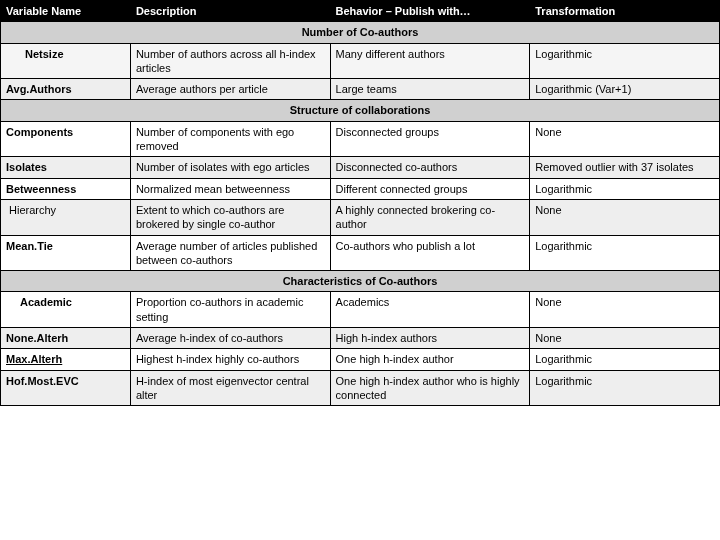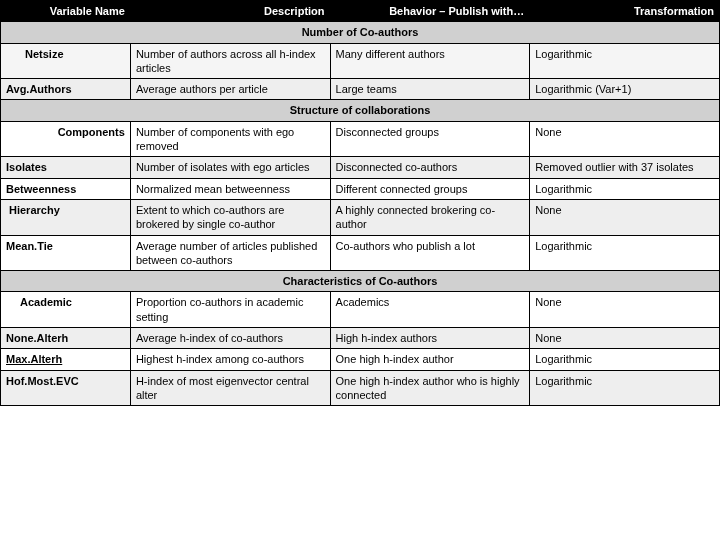--- a/index.html
+++ b/index.html
@@ -17,21 +17,21 @@
     th, td {
       border: 1px solid #000;
       padding: 3px 5px;
       vertical-align: top;
       line-height: 1.3;
     }
     th {
       background: #000;
       color: #fff;
       font-weight: bold;
-      text-align: right;
+      text-align: left;
     }
     .section-header td {
       background: #d0d0d0;
       font-weight: bold;
       text-align: center;
       font-size: 11px;
       margin-left: 12px;
     }
     .col-var { width: 130px; }
     .col-desc { width: 200px; }
@@ -71,39 +71,39 @@
       <tr class="alt">
         <td style="font-weight: bold;">Avg.Authors</td>
         <td>Average authors per article</td>
         <td>Large teams</td>
         <td>Logarithmic (Var+1)</td>
       </tr>
       <tr class="section-header">
         <td colspan="4">Structure of collaborations</td>
       </tr>
       <tr>
-        <td style="font-weight: bold; text-align: right;">Components</td>
+        <td style="font-weight: bold;">Components</td>
         <td>Number of components with ego removed</td>
         <td>Disconnected groups</td>
         <td>None</td>
       </tr>
       <tr class="alt">
         <td style="font-weight: bold;">Isolates</td>
         <td>Number of isolates with ego articles</td>
         <td>Disconnected co-authors</td>
         <td>Removed outlier with 37 isolates</td>
       </tr>
       <tr>
         <td style="font-weight: bold;">Betweenness</td>
         <td>Normalized mean betweenness</td>
         <td>Different connected groups</td>
         <td>Logarithmic</td>
       </tr>
       <tr class="alt">
-        <td style="font-weight: bold; padding-left: 8px;">Hierarchy</td>
+        <td style="font-weight: normal; padding-left: 8px;">Hierarchy</td>
         <td>Extent to which co-authors are brokered by single co-author</td>
         <td>A highly connected brokering co-author</td>
         <td>None</td>
       </tr>
       <tr>
         <td style="font-weight: bold;">Mean.Tie</td>
         <td>Average number of articles published between co-authors</td>
         <td>Co-authors who publish a lot</td>
         <td>Logarithmic</td>
       </tr>
@@ -117,21 +117,21 @@
         <td>None</td>
       </tr>
       <tr class="alt">
         <td style="font-weight: bold;">None.Alterh</td>
         <td>Average h-index of co-authors</td>
         <td>High h-index authors</td>
         <td>None</td>
       </tr>
       <tr>
         <td style="font-weight: bold; text-decoration: underline;">Max.Alterh</td>
-        <td>Highest h-index among co-authors</td>
+        <td>Highest h-index highly co-authors</td>
         <td>One high h-index author</td>
         <td>Logarithmic</td>
       </tr>
       <tr class="alt">
         <td style="font-weight: bold;">Hof.Most.EVC</td>
         <td>H-index of most eigenvector central alter</td>
         <td>One high h-index author who is highly connected</td>
         <td>Logarithmic</td>
       </tr>
     </tbody>

